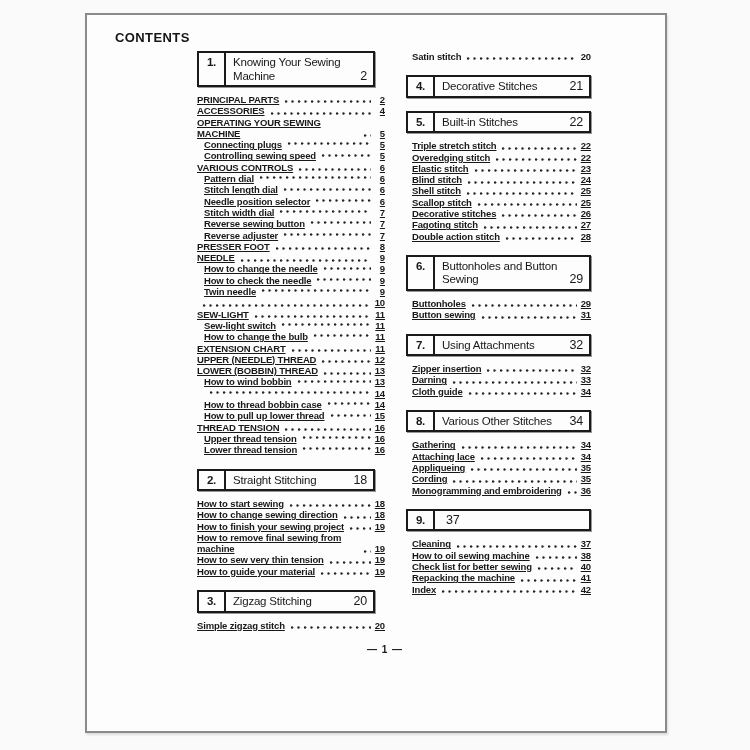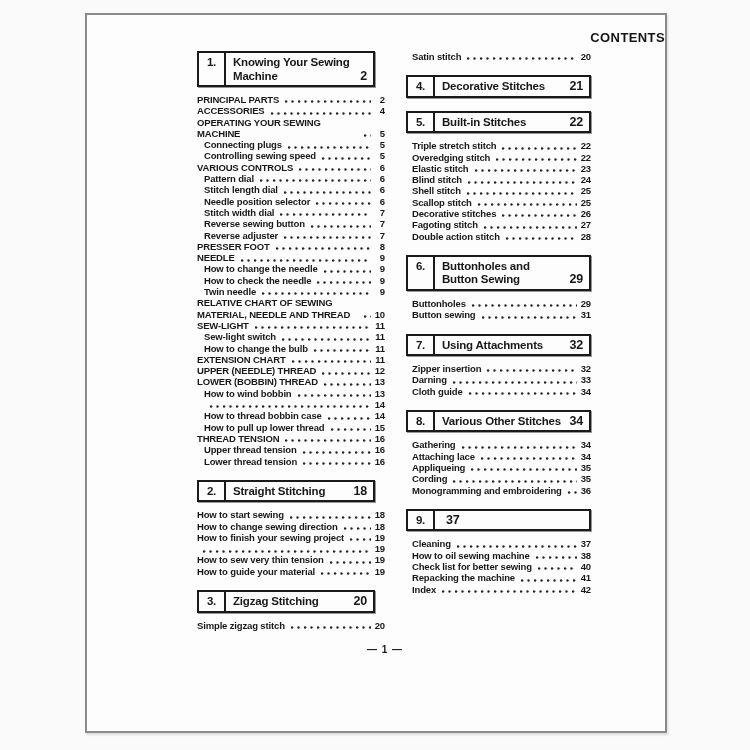--- a/index.html
+++ b/index.html
@@ -9,51 +9,51 @@
     font-family:"Liberation Sans", sans-serif;
     color:#181818;
     -webkit-font-smoothing:antialiased;
   }
   .page{
     position:absolute;left:85px;top:13px;width:578px;height:716px;
     border:2px solid #8a8a8a;background:#fdfdfd;
     box-shadow:1px 2px 2px rgba(0,0,0,0.12);
   }
   .contents-title{
-    margin-top:15px;text-align:right;padding-left:28px;
+    margin-top:15px;text-align:left;padding-left:28px;
     font-size:13px;font-weight:700;letter-spacing:0.4px;color:#151515;
   }
   .columns{display:flex;margin-top:6px;}
   .col{display:block;}
   .col-left{margin-left:110px;width:188px;flex:none;}
   .col-right{margin-left:21px;width:185px;flex:none;}
   .section{margin-top:13px;}
   .col-left > .section:first-child{margin-top:0;}
   .section-box{
     display:flex;border:2px solid #1a1a1a;background:#fdfdfd;
     box-shadow:1px 1px 0 rgba(25,25,25,0.45);
   }
   .col-left .section-box{width:178px;box-sizing:border-box;}
   .sec-num{
     flex:none;width:25px;text-align:center;border-right:2px solid #1a1a1a;
     font-size:11.5px;font-weight:700;padding:3px 0 2px 0;letter-spacing:-0.2px;
   }
   .sec-body{
     flex:1;display:flex;padding:3px 6px 2px 7px;
-    font-size:11.5px;font-weight:700;line-height:13.5px;letter-spacing:-0.2px;
+    font-size:11.5px;font-weight:400;line-height:13.5px;letter-spacing:-0.2px;
   }
   .sec-title{flex:1;}
   .sec-page{align-self:flex-end;font-size:12.5px;margin-left:4px;}
-  .entries{margin-top:7px;}
+  .entries{margin-top:7px;text-decoration:underline;}
   .lead{margin-top:0;}
   .entry{
     display:flex;align-items:flex-end;
     font-size:9.5px;font-weight:700;line-height:11.3px;letter-spacing:-0.15px;
   }
-  .entry.ind{padding-left:7px;}
+  .entry.ind{padding-left:7px;align-items:center;}
   .col-right .entry{padding-left:6px;}
   .entry .t{flex:0 1 auto;}
   .entry .dots{
     flex:1 1 8px;min-width:8px;height:3.4px;margin:0 2px 1.5px 5px;
     background-image:radial-gradient(circle at 2px 1.7px,#1b1b1b 1.05px,rgba(0,0,0,0) 1.5px);
     background-size:6.5px 3.4px;background-repeat:repeat-x;
   }
   .entry .pg{flex:none;min-width:12px;text-align:right;}
   .footer{
     position:absolute;left:0;top:629px;width:100%;
@@ -157,21 +157,20 @@
     <span class="t">How to check the needle</span>
     <span class="dots"></span>
     <span class="pg">9</span>
   </div>
             <div class="entry ind">
     <span class="t">Twin needle</span>
     <span class="dots"></span>
     <span class="pg">9</span>
   </div>
             <div class="entry">
-    <span class="t">RELATIVE CHART OF SEWING MATERIAL, NEEDLE AND THREAD</span>
     <span class="dots"></span>
     <span class="pg">10</span>
   </div>
             <div class="entry">
     <span class="t">SEW-LIGHT</span>
     <span class="dots"></span>
     <span class="pg">11</span>
   </div>
             <div class="entry ind">
     <span class="t">Sew-light switch</span>
@@ -252,20 +251,21 @@
     <span class="t">How to change sewing direction</span>
     <span class="dots"></span>
     <span class="pg">18</span>
   </div>
             <div class="entry">
     <span class="t">How to finish your sewing project</span>
     <span class="dots"></span>
     <span class="pg">19</span>
   </div>
             <div class="entry">
+    <span class="t">How to remove final sewing from machine</span>
     <span class="dots"></span>
     <span class="pg">19</span>
   </div>
             <div class="entry">
     <span class="t">How to sew very thin tension</span>
     <span class="dots"></span>
     <span class="pg">19</span>
   </div>
             <div class="entry">
     <span class="t">How to guide your material</span>

